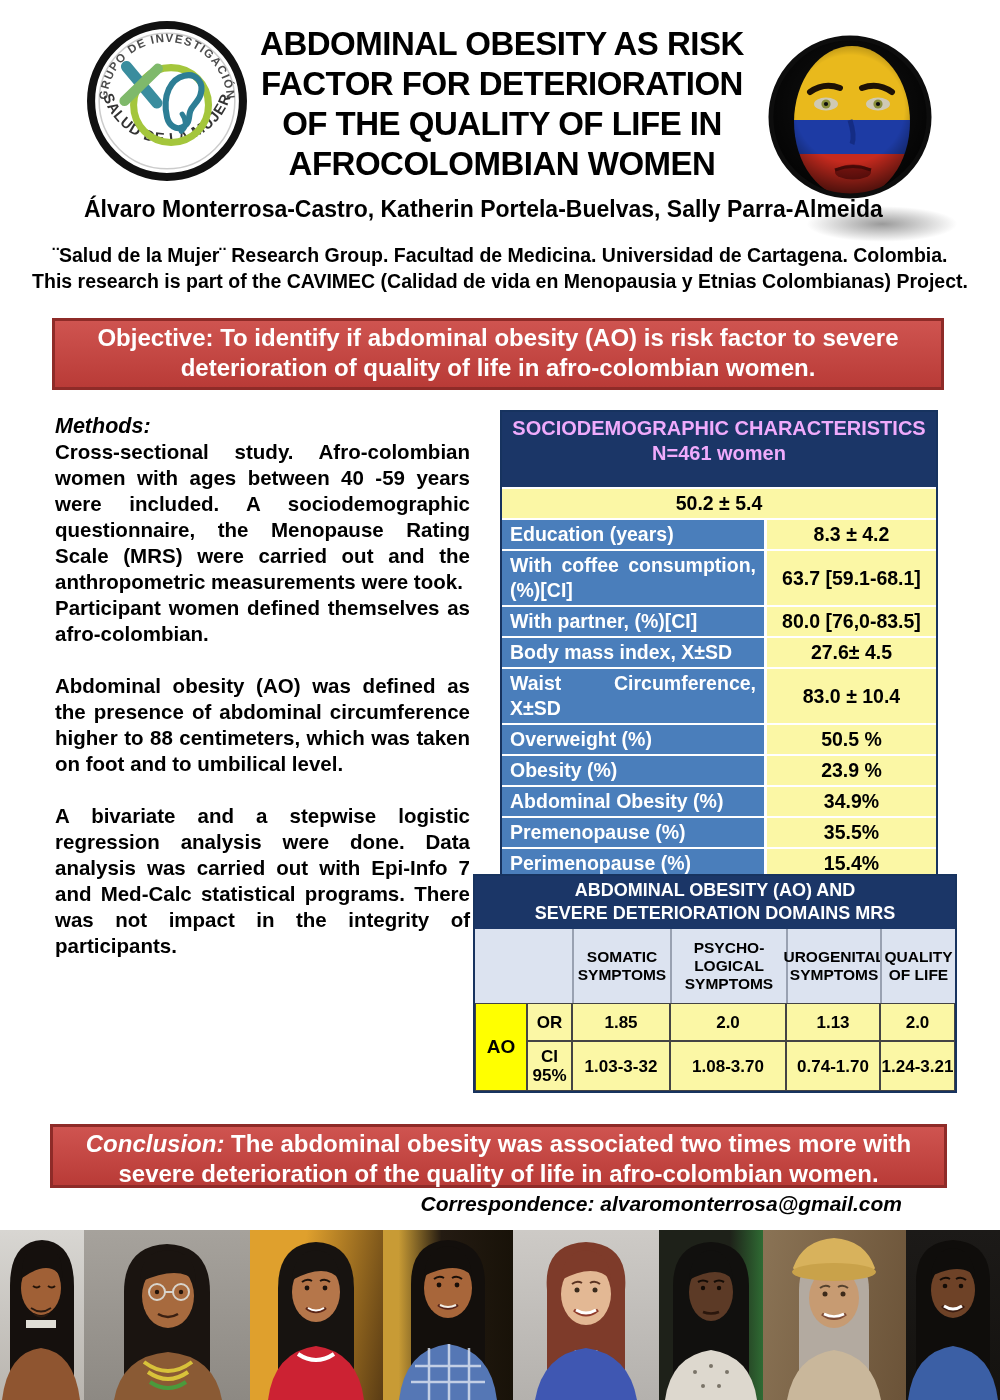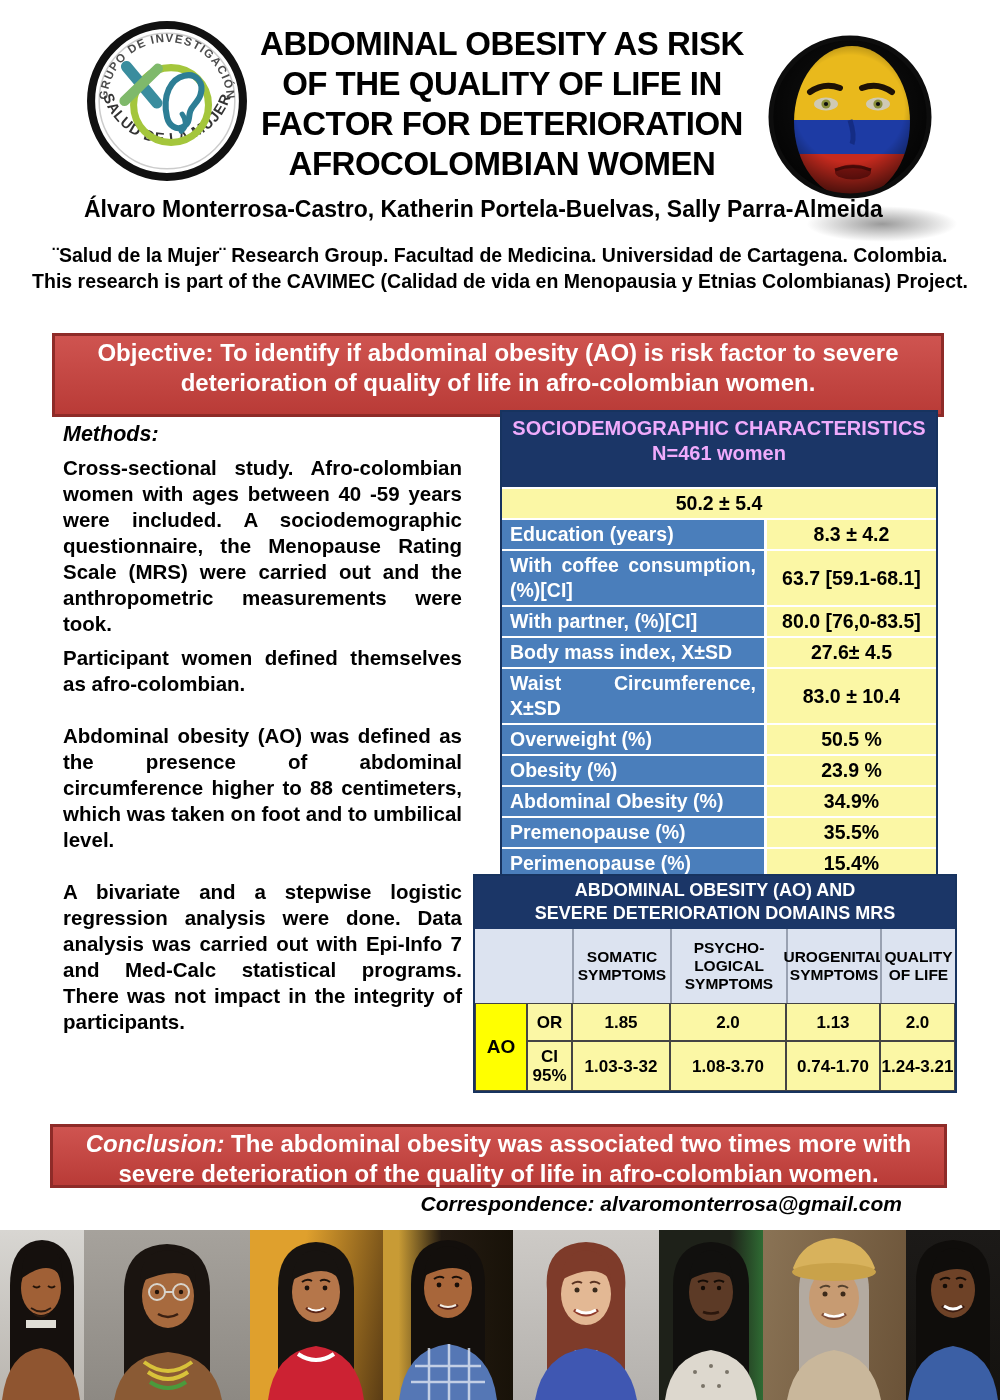--- a/index.html
+++ b/index.html
@@ -16,28 +16,28 @@
         background:radial-gradient(ellipse at center,#9a9a9a 0%,rgba(154,154,154,0) 70%);}
   .authors{position:absolute;left:84px;top:196px;font-size:23px;font-weight:bold;}
   .affil{position:absolute;left:0;top:242px;width:1000px;text-align:center;
          font-size:19.5px;font-weight:bold;line-height:26px;}
 
   
   .banner{position:absolute;background:linear-gradient(#cf5450,#b93b37);
           border:3px solid #8e2b28;color:#fff;font-weight:bold;text-align:center;
           font-size:24px;line-height:30px;padding-top:2px;}
   .banner .it{font-style:italic;}
-  #objective{left:52px;top:318px;width:892px;height:84px;margin-top:15px;}
+  #objective{left:52px;top:318px;width:892px;height:72px;}
   #conclusion{left:50px;top:1124px;width:897px;height:64px;}
 
   
   .methods{position:absolute;left:55px;top:413px;width:415px;font-size:20.5px;
            font-weight:bold;line-height:26px;text-align:justify;}
   .methods .mh{font-style:italic;font-size:21.5px;text-align:left;}
-  .methods p{margin:8px;}
+  .methods p{margin:0;}
   .methods p.gap{margin-top:26px;}
 
   
   .t1{position:absolute;left:500px;top:410px;width:438px;border:2px solid #17335f;background:#fff;}
   .t1-head{background:#1b3667;color:#f0abfc;text-align:center;font-weight:bold;
            font-size:20px;line-height:25px;padding:4px 4px 21px;}
   .t1-row{display:flex;border-top:2px solid #fff;}
   .t1-label{width:265px;background:#4a7ebb;color:#fff;font-weight:bold;font-size:19.5px;
             line-height:25px;padding:2px 8px;border-right:3px solid #fff;text-align:justify;}
   .t1-value{flex:1;background:#fbf7a5;color:#000;font-weight:bold;font-size:19.5px;
@@ -86,22 +86,22 @@
       <circle cx="84" cy="84" r="37" fill="none" stroke="#a4c63c" stroke-width="7"></circle>
       <line x1="40" y1="46" x2="70" y2="82" stroke="#3a8d9e" stroke-width="11" stroke-linecap="round"></line>
       <line x1="71" y1="48" x2="38" y2="80" stroke="#7fb96b" stroke-width="10" stroke-linecap="round"></line>
       <path d="M80,96 C75,74 84,58 97,55 C109,52 117,62 113,74 C111,81 105,84 103,90 C101,96 103,101 97,105 C89,110 82,104 80,96 Z" fill="none" stroke="#2d7e95" stroke-width="6" stroke-linecap="round"></path>
       <path d="M95,93 q7,10 -1,17" fill="none" stroke="#2d7e95" stroke-width="5" stroke-linecap="round"></path>
     </svg>
   </div>
 
   <div class="title">
     <div>ABDOMINAL OBESITY AS RISK</div>
+    <div>FACTOR FOR DETERIORATION</div>
     <div>OF THE QUALITY OF LIFE IN</div>
-    <div>FACTOR FOR DETERIORATION</div>
     <div>AFROCOLOMBIAN WOMEN</div>
   </div>
 
   <div class="facephoto">
     <svg viewBox="0 0 168 166">
       <defs>
         <clipPath id="ballClip">
             <circle cx="84" cy="83" r="80"></circle>
           </clipPath>
         <clipPath id="faceShape">

